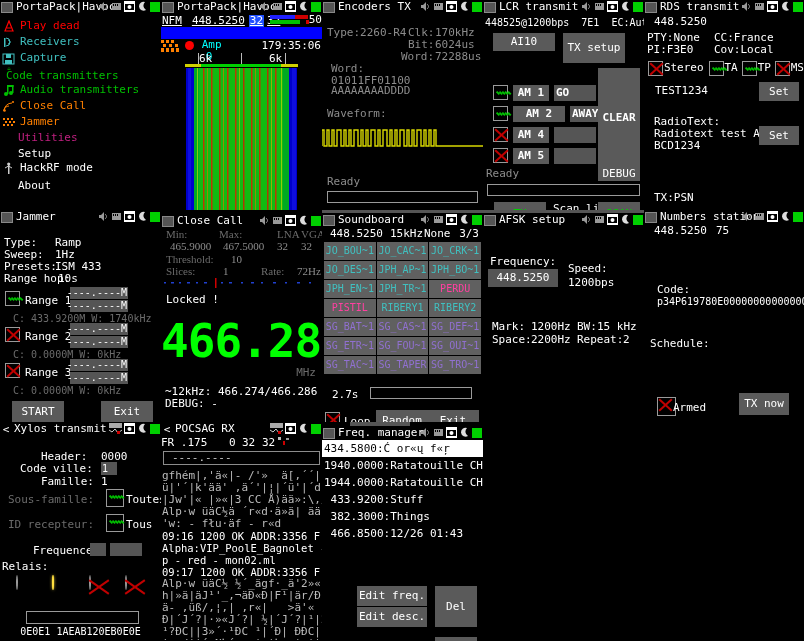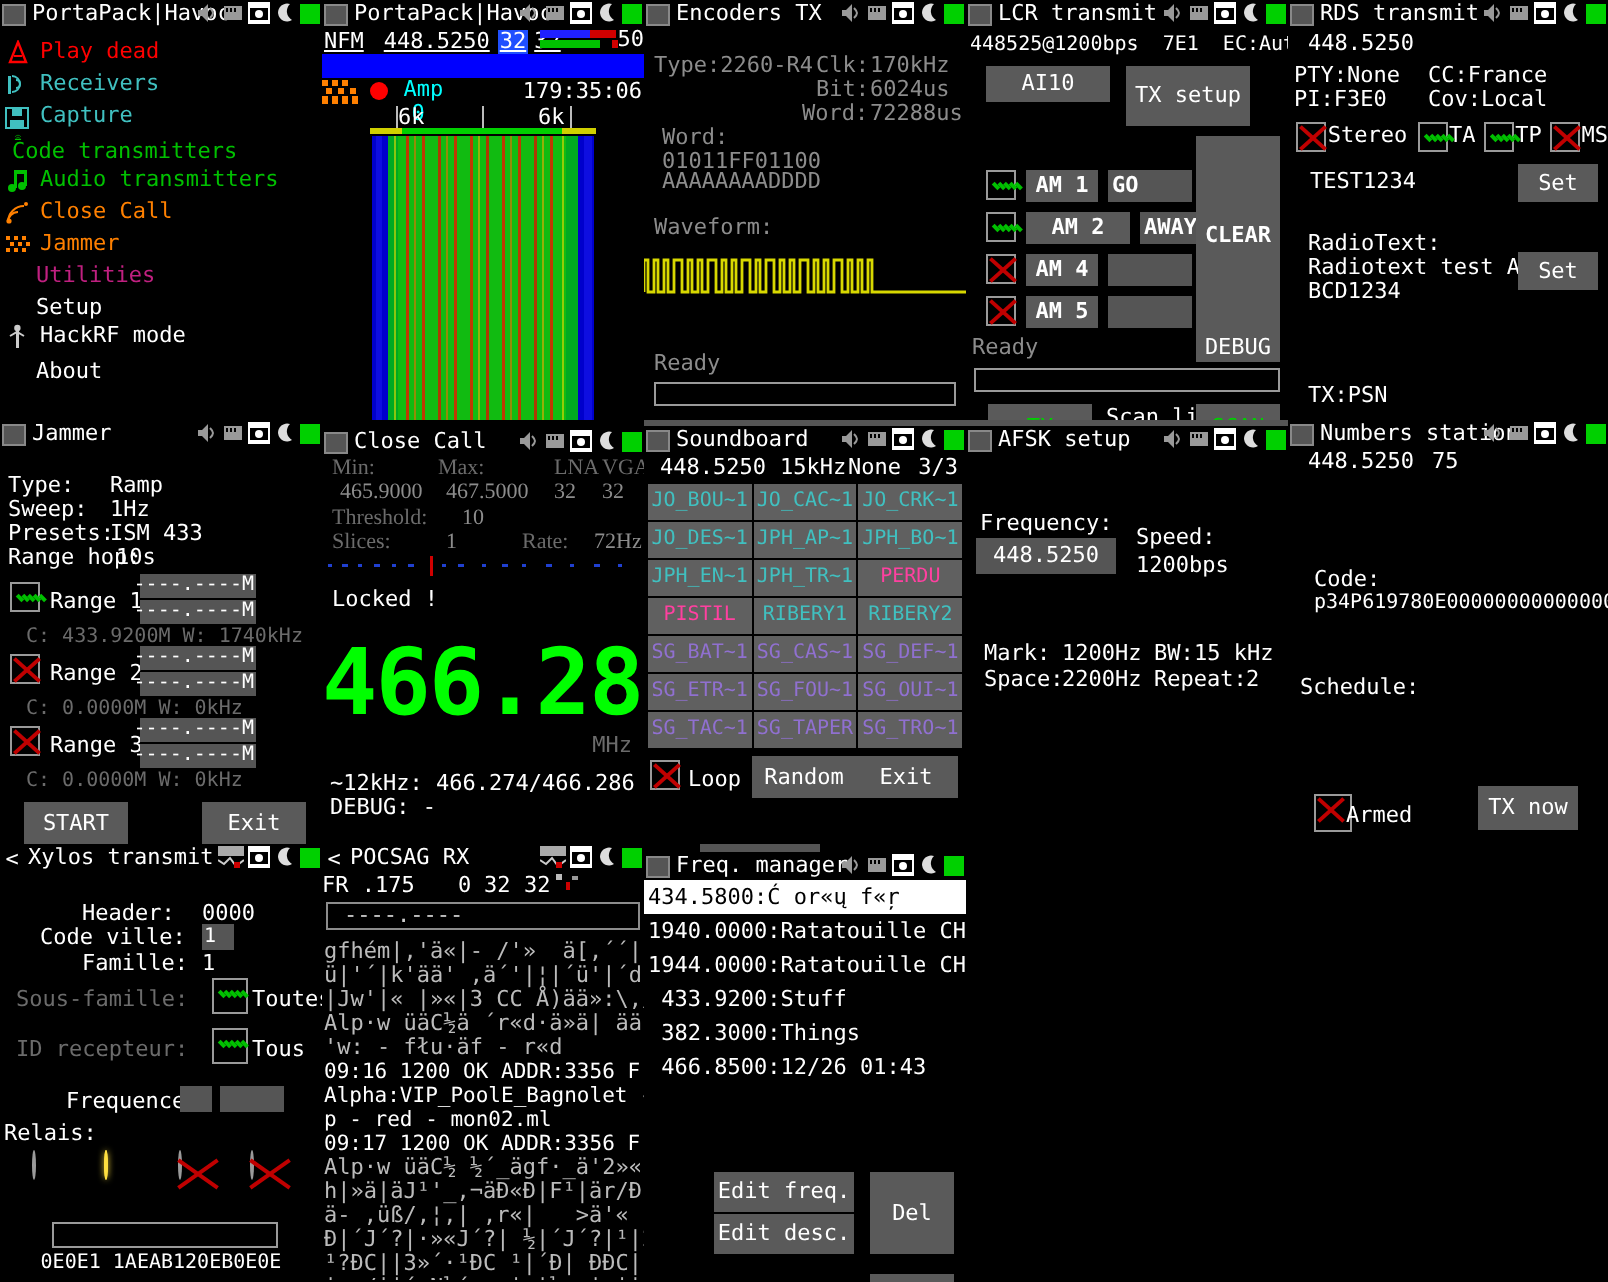--- a/index.html
+++ b/index.html
@@ -740,20 +740,24 @@
       <div class="sb-cell" style="color:#9070d0">SG_BAT~1</div>
       <div class="sb-cell" style="color:#9070d0">SG_CAS~1</div>
       <div class="sb-cell" style="color:#9070d0">SG_DEF~1</div>
       <div class="sb-cell" style="color:#9070d0">SG_ETR~1</div>
       <div class="sb-cell" style="color:#9070d0">SG_FOU~1</div>
       <div class="sb-cell" style="color:#9070d0">SG_OUI~1</div>
       <div class="sb-cell" style="color:#9070d0">SG_TAC~1</div>
       <div class="sb-cell" style="color:#9070d0">SG_TAPER</div>
       <div class="sb-cell" style="color:#9070d0">SG_TRO~1</div>
     </div>
+    <div style="position:relative;height:20px;margin-top:12px">
+      <span class="abs wht" style="left:10px;top:3px">2.7s</span>
+      <span class="abs progbar" style="left:48px;top:1px;width:102px;"></span>
+    </div>
     <div style="position:relative;height:24px;margin-top:4px">
       <span class="abs chk off" style="left:3px;top:2px"></span>
       <span class="abs wht" style="left:22px;top:6px">Loop</span>
       <span class="abs btn" style="left:54px;top:0;width:52px;height:21px">Random</span>
       <span class="abs btn" style="right:4px;top:0;width:52px;height:21px">Exit</span>
     </div>
   </div>
 
   <div class="panel">
     <div style="height:3px;background:#555"></div>

